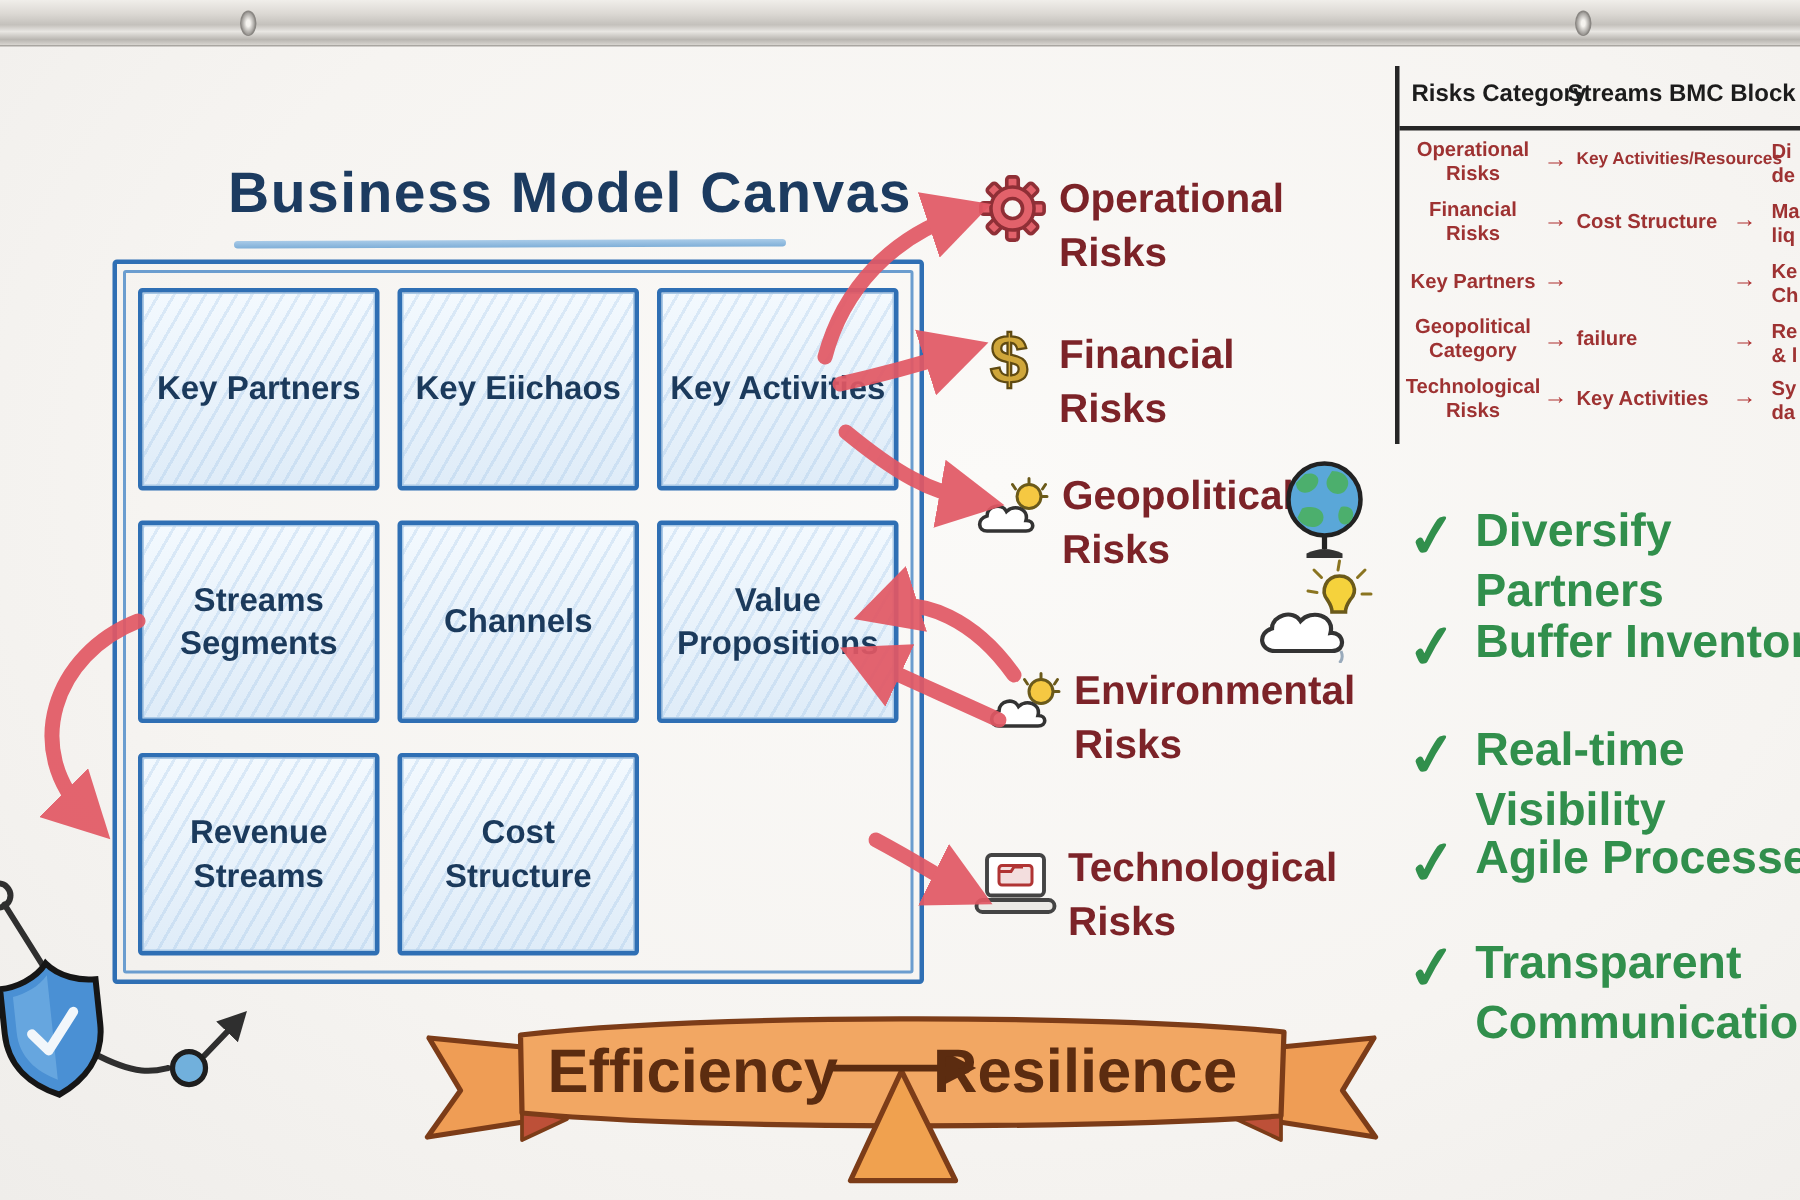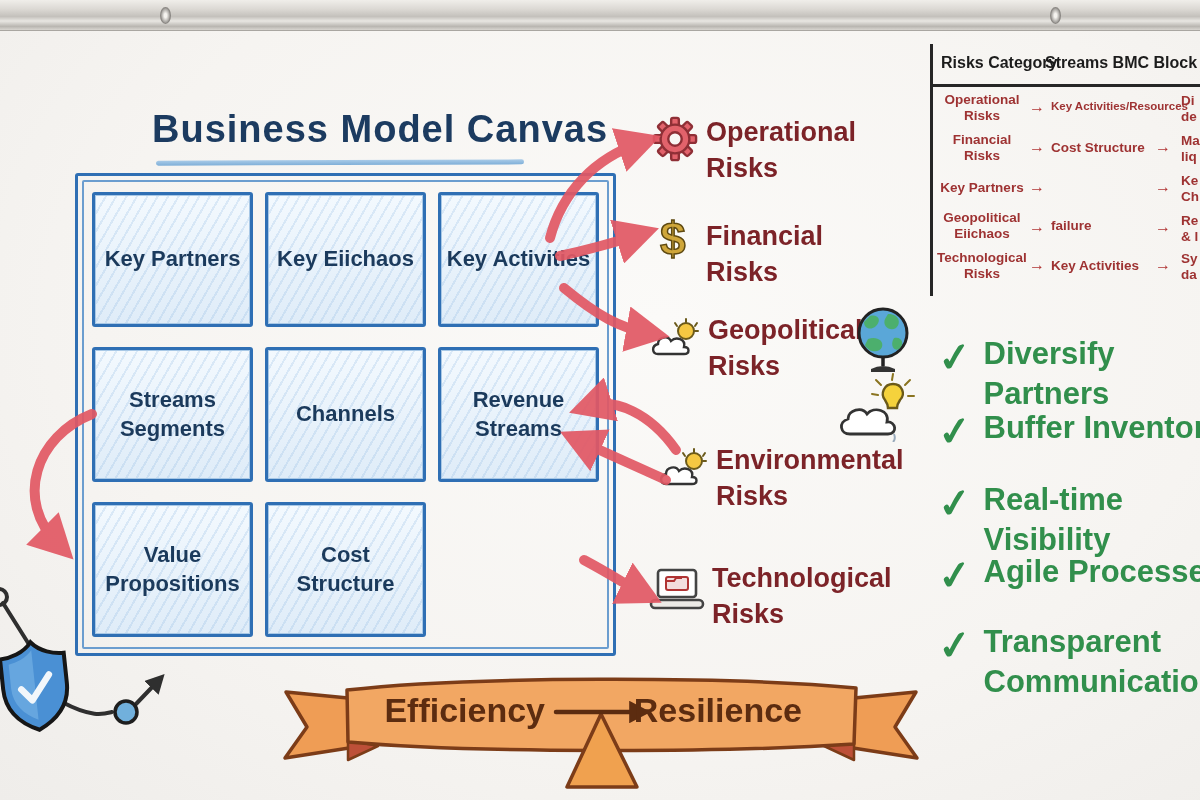--- a/index.html
+++ b/index.html
@@ -45,21 +45,21 @@
   .tc2.small{font-size:11.5px;white-space:nowrap;}
   .tc3{position:absolute;left:248px;width:40px;white-space:pre-line;font-size:13.5px;line-height:1.15;overflow:hidden;}
   .tarrow{position:absolute;font-size:16px;color:#b03434;font-weight:700;}
   
   .check-item{position:absolute;left:938px;white-space:nowrap;}
   .check-glyph{display:inline-block;font-size:40px;font-weight:700;color:#318f4c;
     transform:rotate(-6deg);vertical-align:-6px;margin-right:12px;}
   .check-text{font-size:31px;font-weight:700;color:#318f4c;white-space:pre-line;display:inline-block;
     vertical-align:top;line-height:1.3;}
   
-  .banner-text{position:absolute;font-size:34px;font-weight:700;color:#5c2c10;text-align:right;}
+  .banner-text{position:absolute;font-size:41px;font-weight:700;color:#5c2c10;text-align:right;}
   .overlay{position:absolute;left:0;top:0;width:1200px;height:800px;pointer-events:none;}
 </style>
 </head>
 <body>
 
 <div class="board">
 
   <div class="rail">
     <div class="screw" style="left:160px"></div>
     <div class="screw" style="left:1050px"></div>
@@ -68,22 +68,22 @@
   <div class="title">Business Model Canvas</div>
   <div class="title-underline"></div>
 
   <div class="grid-outer">
     <div class="grid">
       <div class="cell">Key Partners</div>
       <div class="cell">Key Eiichaos</div>
       <div class="cell">Key Activities</div>
       <div class="cell">Streams Segments</div>
       <div class="cell">Channels</div>
+      <div class="cell">Value Propositions</div>
       <div class="cell">Revenue Streams</div>
-      <div class="cell">Value Propositions</div>
       <div class="cell">Cost Structure</div>
     </div>
   </div>
 
   <div class="risk" style="left:652px;top:114px">
     <svg width="46" height="46" viewBox="-24 -24 48 48" style="position:absolute;left:0;top:2px">
       <g stroke="#8f2f36" stroke-width="2.5" fill="#e2626b">
         <rect x="-4" y="-22" width="8" height="9" rx="2"></rect>
           <rect x="-4" y="13" width="8" height="9" rx="2"></rect>
         <rect x="-22" y="-4" width="9" height="8" rx="2"></rect>
@@ -184,21 +184,21 @@
     </div>
     <div class="trow" style="top:128px">
       <span class="tc1" style="top:8px">Key Partners</span>
       <span class="tarrow" style="left:96px;top:6px">→</span>
       <span class="tarrow" style="left:222px;top:6px">→</span>
       <span class="tc3" style="top:1px">Ke
 Ch</span>
     </div>
     <div class="trow" style="top:166px">
       <span class="tc1">Geopolitical
-Eiichaos</span>
+Category</span>
       <span class="tarrow" style="left:96px;top:8px">→</span>
       <span class="tc2" style="top:8px">failure</span>
       <span class="tarrow" style="left:222px;top:8px">→</span>
       <span class="tc3" style="top:3px">Re
 &amp; l</span>
     </div>
     <div class="trow" style="top:206px">
       <span class="tc1">Technological
 Risks</span>
       <span class="tarrow" style="left:96px;top:6px">→</span>

